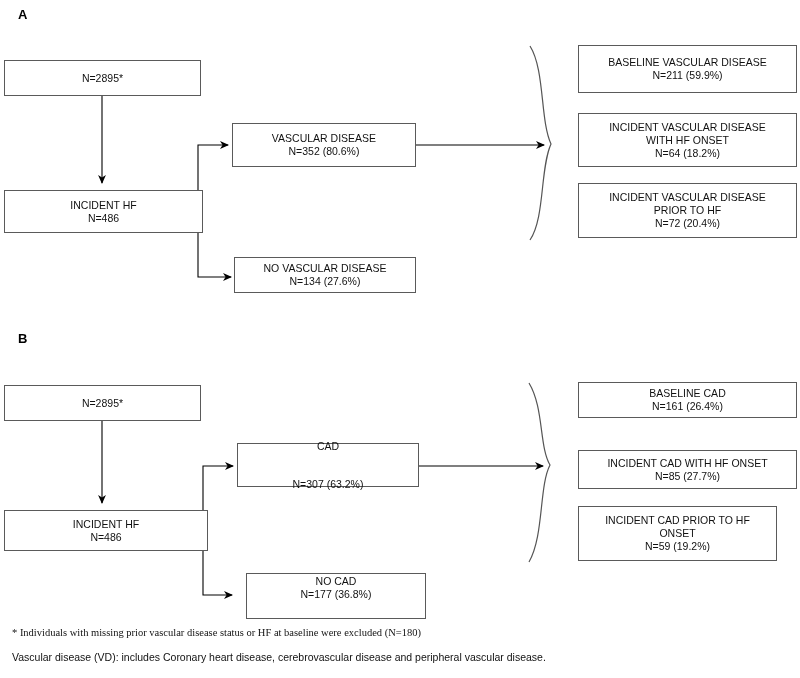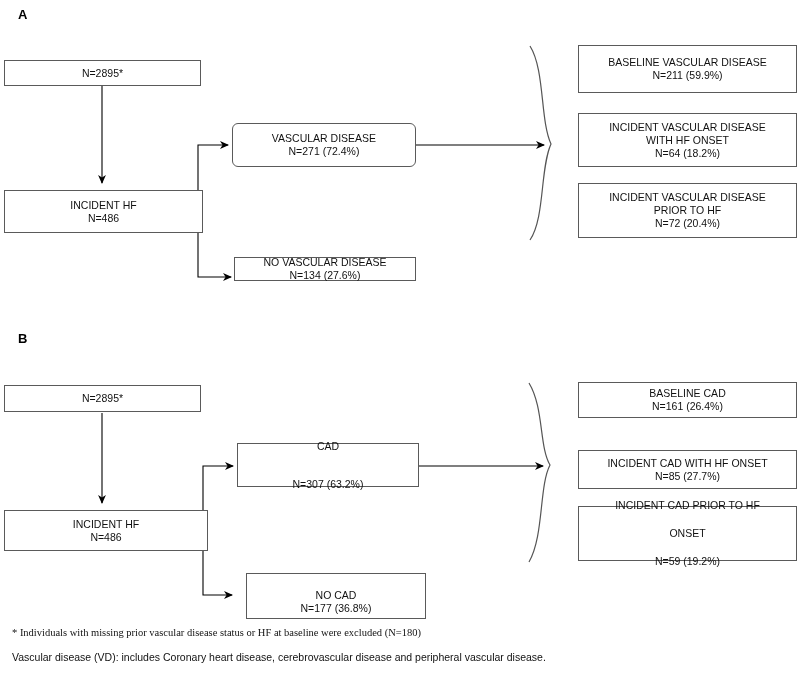--- a/index.html
+++ b/index.html
@@ -33,21 +33,21 @@
     border: 1px solid #5a5a5a;
     background: #ffffff;
     display: flex;
     flex-direction: column;
     align-items: center;
     justify-content: center;
     text-align: center;
     font-size: 10.5px;
     line-height: 13px;
     color: #111;
-    padding: 3px 3px;
+    padding: 17px 3px;
   }
   .fbox .ln { display: block; white-space: nowrap; }
   .svg-layer {
     position: absolute;
     left: 0; top: 0;
     width: 800px;
     height: 678px;
     pointer-events: none;
   }
   .foot {
@@ -95,23 +95,23 @@
 
   <div class="fbox" style="left:4px; top:60px; width:197px; height:26px;">
     <span class="ln">N=2895*</span>
   </div>
 
   <div class="fbox" style="left:4px; top:190px; width:199px; height:43px;">
     <span class="ln">INCIDENT HF</span>
     <span class="ln">N=486</span>
   </div>
 
-  <div class="fbox" style="left:232px; top:123px; width:184px; height:44px;border-radius:6px;">
+  <div class="fbox" style="left:232px; top:123px; width:184px; height:44px;">
     <span class="ln">VASCULAR DISEASE</span>
-    <span class="ln">N=271 (72.4%)</span>
+    <span class="ln">N=352 (80.6%)</span>
   </div>
 
   <div class="fbox" style="left:234px; top:257px; width:182px; height:24px;">
     <span class="ln">NO VASCULAR DISEASE</span>
     <span class="ln">N=134 (27.6%)</span>
   </div>
 
   <div class="fbox" style="left:578px; top:45px; width:219px; height:48px;">
     <span class="ln">BASELINE VASCULAR DISEASE</span>
     <span class="ln">N=211 (59.9%)</span>
@@ -153,21 +153,21 @@
   <div class="fbox" style="left:578px; top:382px; width:219px; height:36px;">
     <span class="ln">BASELINE CAD</span>
     <span class="ln">N=161 (26.4%)</span>
   </div>
 
   <div class="fbox" style="left:578px; top:450px; width:219px; height:39px;">
     <span class="ln">INCIDENT CAD WITH HF ONSET</span>
     <span class="ln">N=85 (27.7%)</span>
   </div>
 
-  <div class="fbox" style="left:578px; top:506px; width:219px; height:55px;gap:15px;">
+  <div class="fbox" style="left:578px; top:506px; width:199px; height:55px;">
     <span class="ln">INCIDENT CAD PRIOR TO HF</span>
     <span class="ln">ONSET</span>
     <span class="ln">N=59 (19.2%)</span>
   </div>
 
   <div class="foot" style="left:12px; top:626px;font-family:Liberation Serif, serif;">* Individuals with missing prior vascular disease status or HF at baseline were excluded (N=180)</div>
   <div class="foot" style="left:12px; top:651px;text-align:center;">Vascular disease (VD):  includes Coronary heart disease, cerebrovascular disease and peripheral vascular disease.</div>
 
 </div>
 

